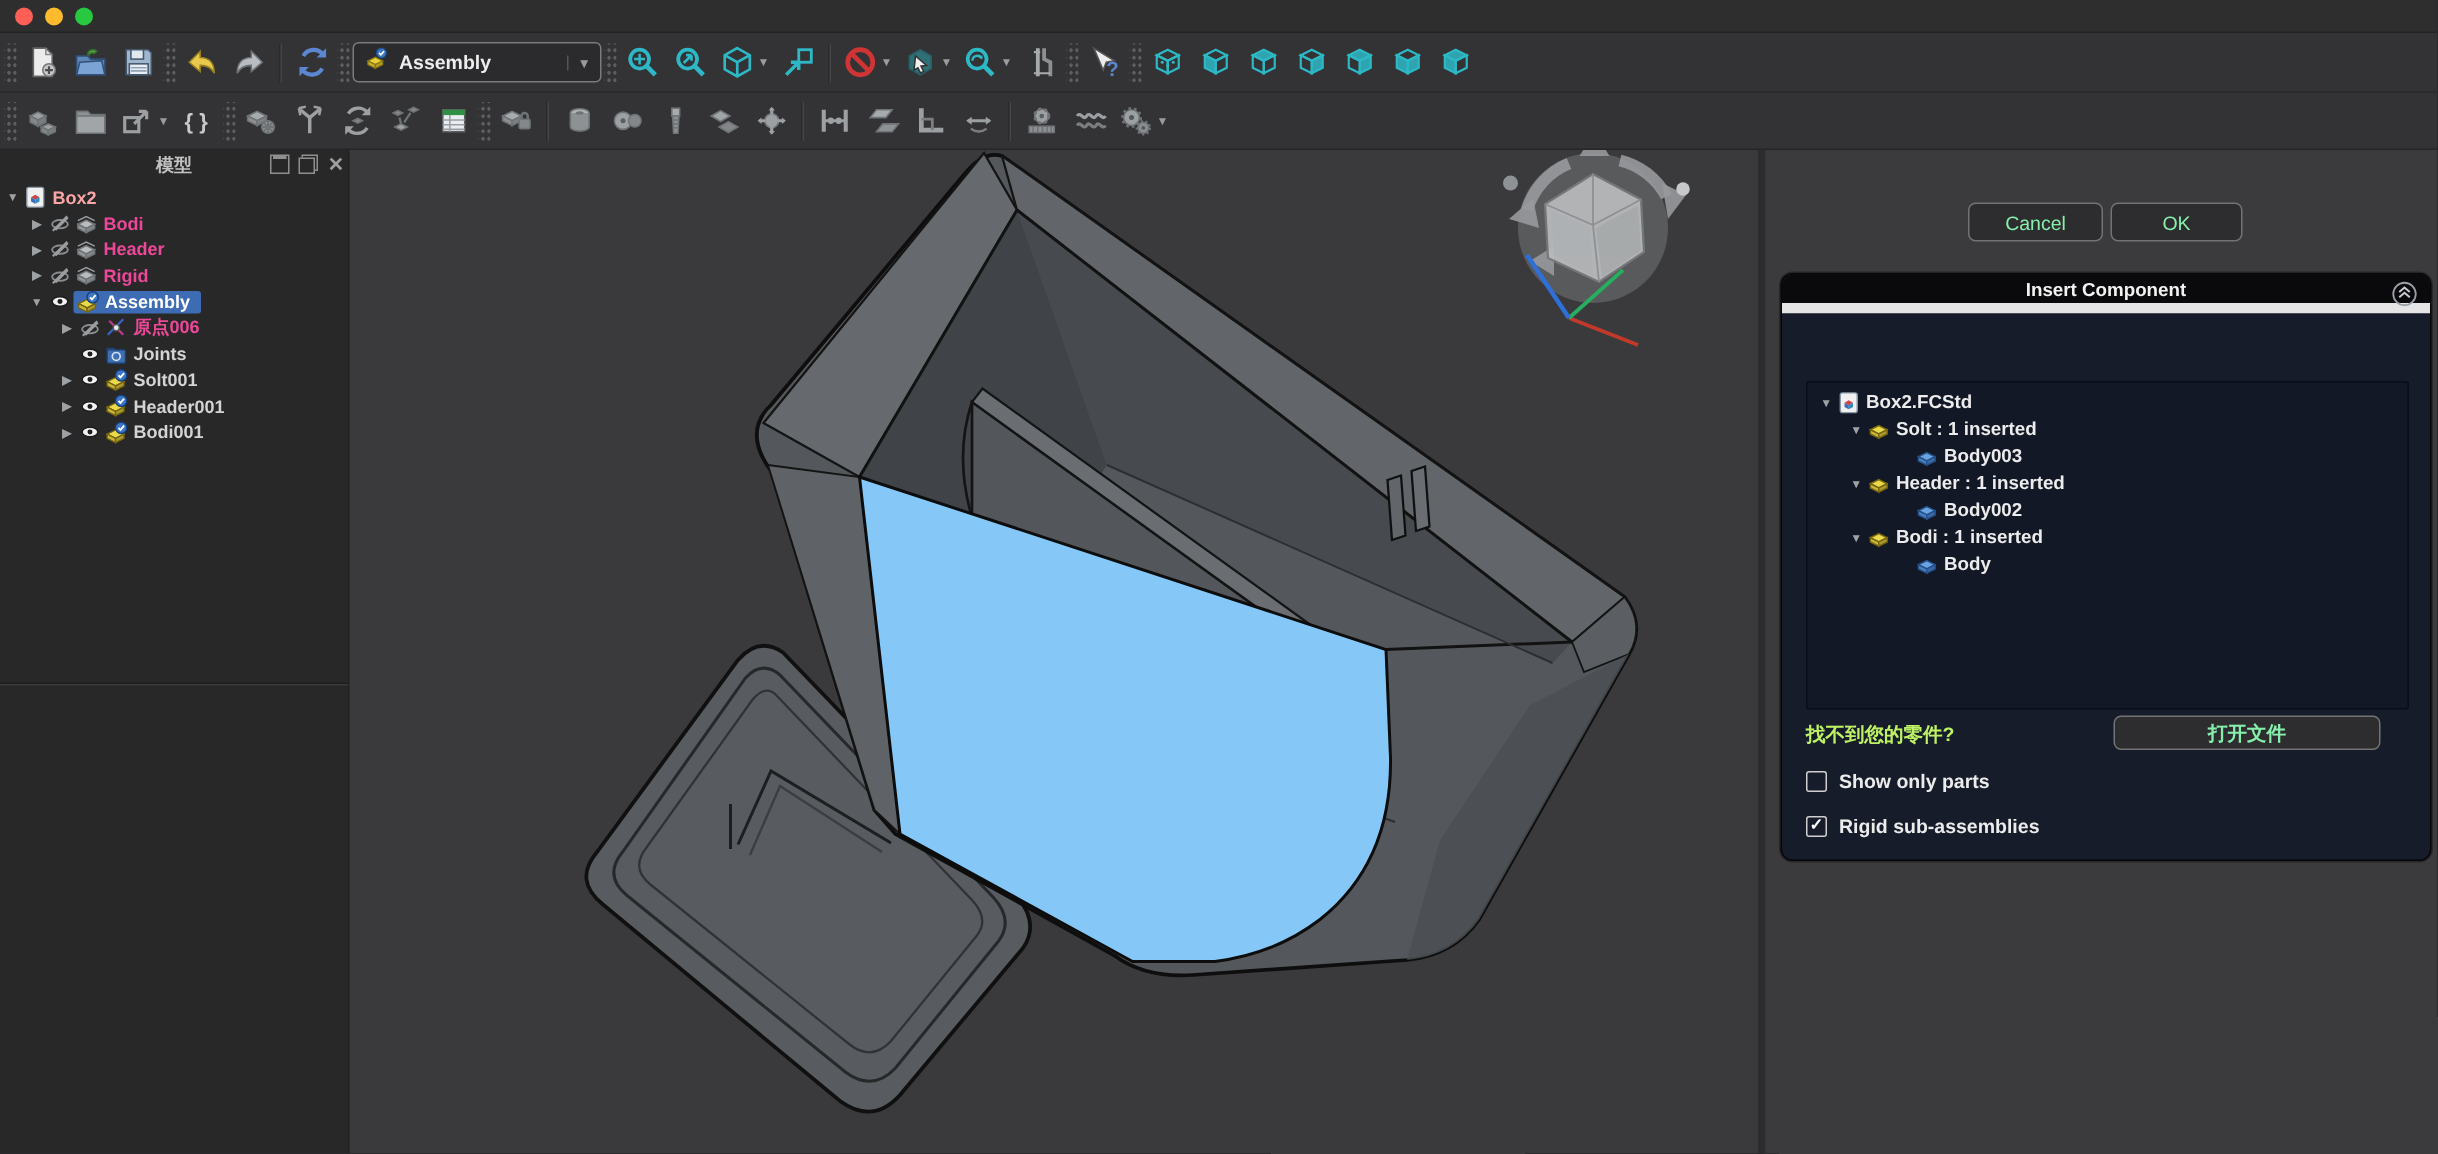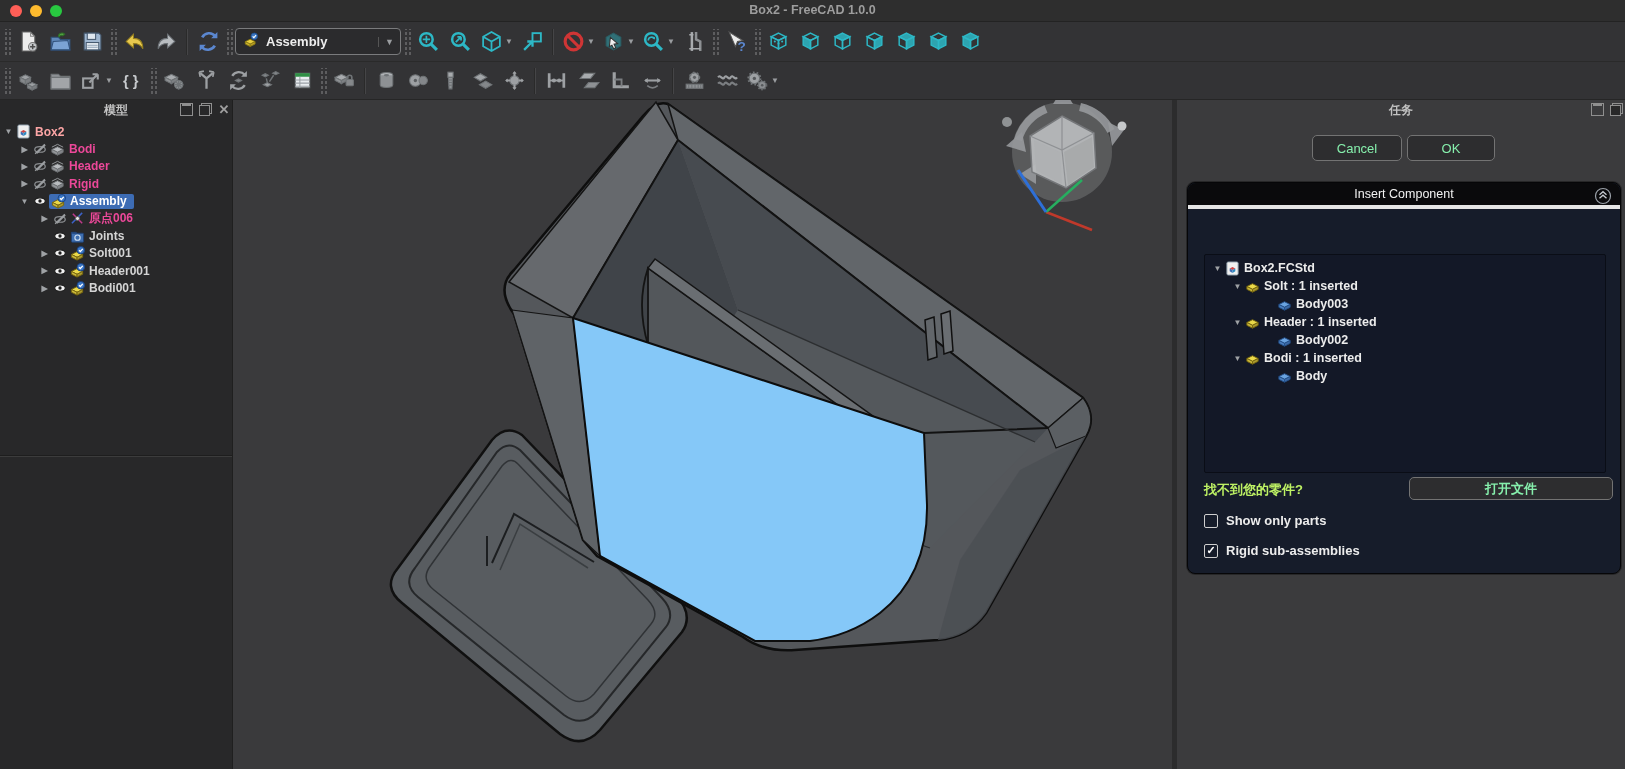--- a/index.html
+++ b/index.html
@@ -52,42 +52,41 @@
 .viewport{position:absolute;top:100px;left:233px;width:939px;height:669px;background:#3a3a3c}
 .viewport svg{display:block}
 
 .vsplit{position:absolute;top:100px;bottom:0;left:1172px;width:5px;background:#2c2c2d}
 
 .rpanel{position:absolute;top:100px;left:1177px;bottom:0;width:448px;background:#3b3b3d}
 .btn{position:absolute;height:26px;background:#2d2d2f;border:1px solid #737373;border-radius:5px;color:#86efac;font-size:13px;font-weight:400;display:flex;align-items:center;justify-content:center;font-family:"Liberation Sans",sans-serif}
 .btn-cancel{left:135px;top:35px;width:90px}
 .btn-ok{left:230px;top:35px;width:88px}
 .taskbox{position:absolute;left:10px;top:82px;width:434px;height:392px;background:#161c2a;border:1px solid #060608;border-radius:8px;box-shadow:0 0 0 1px #00000055}
-.tb-head{position:relative;height:26px;background:#0a0a0c;border-radius:8px 8px 0 0;display:flex;align-items:center;justify-content:center;font-size:12.5px;font-weight:400;color:#f2f2f2;border-bottom:4px solid #e5e5e5}
+.tb-head{position:relative;height:26px;background:#0a0a0c;border-radius:8px 8px 0 0;display:flex;align-items:center;justify-content:center;font-size:12.5px;font-weight:700;color:#f2f2f2;border-bottom:7px solid #e5e5e5}
 .tb-head .collapse{position:absolute;right:8px;top:4px;width:18px;height:18px}
 .search{position:absolute;left:16px;top:41px;width:402px;height:25px;background:#232a39;border:1px solid #6a6b6d;border-radius:3px;color:#e8e8e8;font-size:12.5px;padding:0 8px;font-family:"Liberation Sans",sans-serif}
 .search::placeholder{color:#8b93a3}
 .ttree{position:absolute;left:16px;top:71px;width:402px;height:219px;background:#131827;border:1px solid #0a0d16;border-radius:2px;padding-top:4px;overflow:hidden}
 .ttree .trow{height:18px;font-size:12.5px;color:#ececec}
 .notfound{position:absolute;left:16px;top:298px;font-size:13px;font-weight:700;color:#bef264}
-.btn-open{left:221px;top:294px;width:204px;height:23px;font-weight:700}
+.btn-open{left:221px;top:294px;width:178px;height:23px;font-weight:700}
 .cbrow{position:absolute;left:16px;display:flex;align-items:center;gap:8px;font-size:13px;font-weight:600;color:#ececec}
 .cb1{top:330px}.cb2{top:360px}
 .cbox{width:14px;height:14px;border:1.5px solid #cfcfcf;border-radius:2px;background:transparent;display:flex;align-items:center;justify-content:center;font-size:11px;color:#fff;line-height:1}
 </style>
 </head>
 <body>
 
 <div class="window">
 
   <div class="titlebar">
     <div class="tl r"></div>
     <div class="tl y"></div>
     <div class="tl g"></div>
-    <div class="wtitle">Box2 - FreeCAD 1.0.0</div>
   </div>
 
   <div class="tbrow tb1" id="tbrow1">
       <div class="tb-handle"></div>
       <button class="tb-btn">
         <span style="display:flex">
           <svg viewBox="0 0 22 22">
             <path d="M5 2h8l4 4v14H5z" fill="#ececec" stroke="#666"></path>
             <path d="M13 2v4h4" fill="none" stroke="#888"></path>
             <circle cx="15" cy="16" r="4" fill="#c6c9cc" stroke="#777"></circle>
@@ -770,27 +769,20 @@
           <path d="M1046 212 L1082 180" stroke="#27ae60" stroke-width="2.5"></path>
           <path d="M1046 212 L1018 170" stroke="#2e6fd8" stroke-width="3"></path>
         </g>
       </g>
     </svg>
   </div>
 
   <div class="vsplit"></div>
 
   <div class="rpanel">
-    <div class="phead">
-      <span>任务</span>
-      <span class="picons">
-        <span class="picon min"></span>
-        <span class="picon float"></span>
-      </span>
-    </div>
     <div class="btn btn-cancel">Cancel</div>
     <div class="btn btn-ok">OK</div>
 
     <div class="taskbox">
       <div class="tb-head">
         <span>Insert Component</span>
         <span class="collapse">
           <svg viewBox="0 0 18 18">
               <circle cx="9" cy="9" r="7.5" fill="none" stroke="#9aa0a8" stroke-width="1.2"></circle>
               <path d="M5.5 11.2l3.5-3 3.5 3M5.5 7.7l3.5-3 3.5 3" stroke="#c8ccd2" fill="none" stroke-width="1.3"></path>

